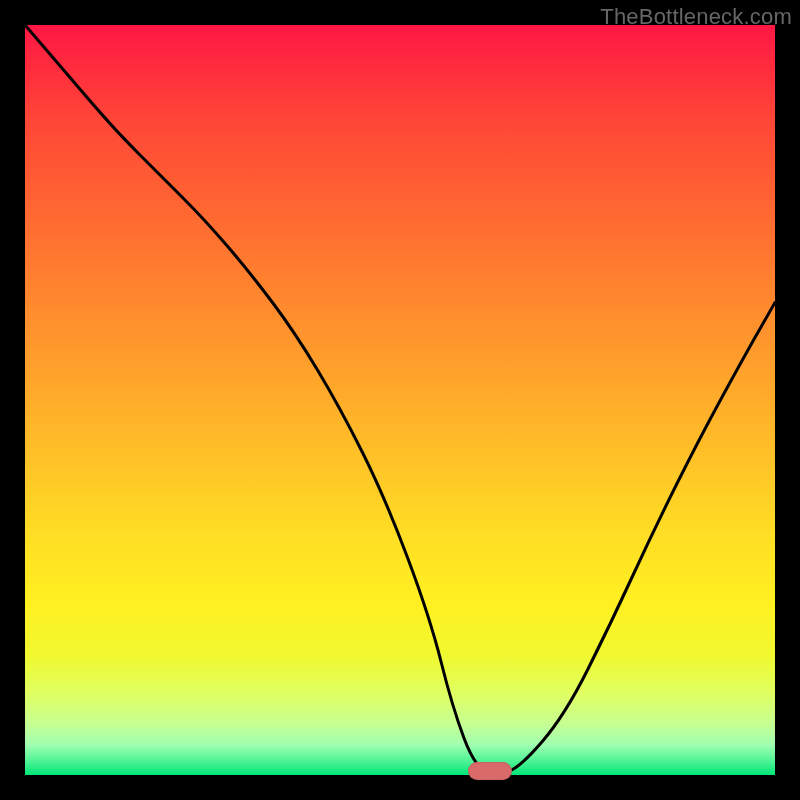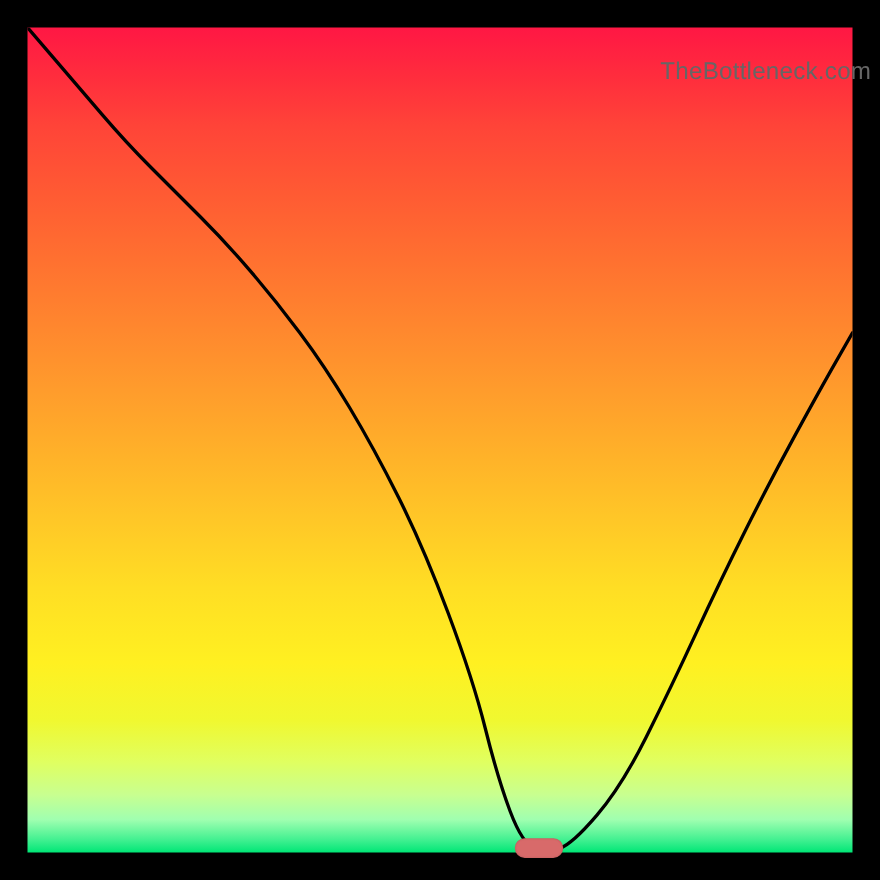--- a/index.html
+++ b/index.html
@@ -13,21 +13,20 @@
   }
   .watermark {
     position: absolute;
     top: 4px;
     right: 8px;
     color: #666;
     font-size: 22px;
     font-weight: 500;
     z-index: 10;
     letter-spacing: 0.2px;
-    margin-top: 48px;
   }
   .chart-frame {
     position: absolute;
     left: 25px;
     top: 25px;
     width: 750px;
     height: 750px;
     background: #000;
   }
   .plot-area {

